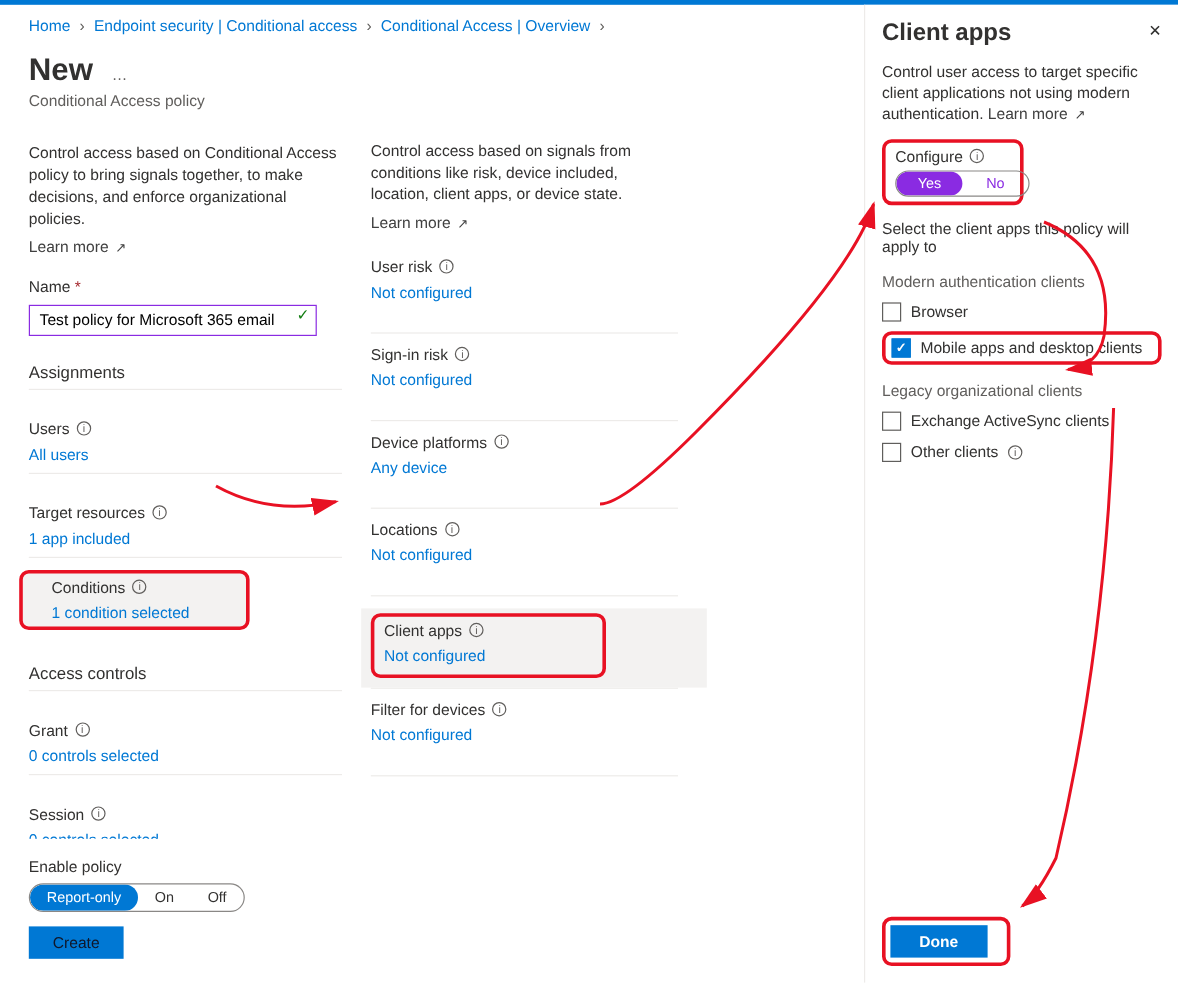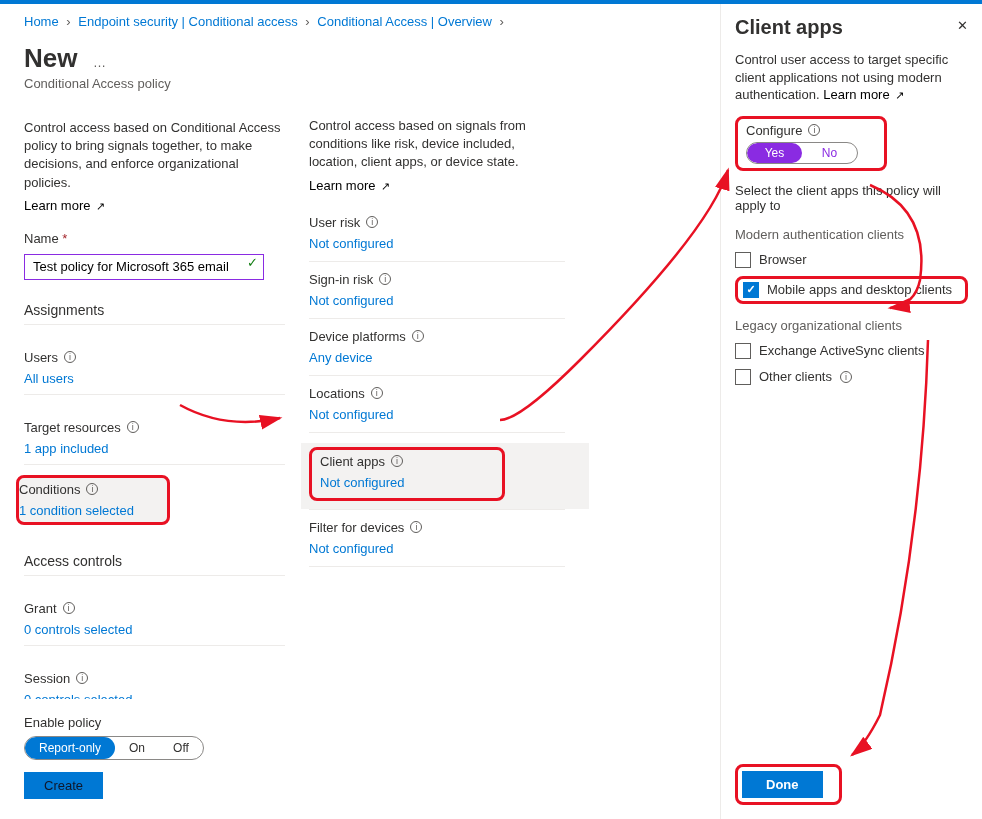--- a/index.html
+++ b/index.html
@@ -9,55 +9,55 @@
   .breadcrumb a { color: #0078d4; text-decoration: none; }
   .breadcrumb .sep { color: #605e5c; margin: 0 4px; }
   .cols { display: flex; }
   .col { padding: 0 24px; }
   .col-left { width: 285px; padding-right: 0;}
   .col-mid { width: 280px; padding-right: 0;}
   h1 { font-size: 26px; font-weight: 600; margin-top: 4px; display: inline-block; }
   .ellipsis { display: inline-block; margin-left: 12px; color: #605e5c; }
   .subtitle { color: #605e5c; font-size: 13px; margin-top: 2px; margin-bottom: 28px; }
   .desc { font-size: 13px; line-height: 1.4; margin-bottom: 6px; }
-  a.link { color: #000000; text-decoration: none; }
+  a.link { color: #404040; text-decoration: none; }
   .ext-icon { font-size: 11px; margin-left: 2px; }
   .lbl { font-size: 13px; margin-top: 18px; display: flex; align-items: center; gap: 6px; }
   .req::after { content: " *"; color: #a4262c; }
   .info-icon { width: 12px; height: 12px; border: 1px solid #605e5c; border-radius: 50%; display: inline-flex; align-items: center; justify-content: center; font-size: 9px; color: #605e5c; }
   .text-input { width: 240px; border: 1px solid #8a2be2; padding: 4px 28px 4px 8px; font-size: 13px; height: 26px; margin-top: 4px; position: relative; }
   .input-wrap { position: relative; width: 240px; margin-top: 4px; }
   .input-wrap .check { position: absolute; right: 6px; top: 5px; color: #107c10; }
   .section-title { font-size: 14px; margin-top: 22px; padding-bottom: 6px; border-bottom: 1px solid #edebe9; }
   .row-label { font-size: 13px; margin-top: 25px; display: flex; align-items: center; gap: 6px; }
   .row-value { color: #0078d4; font-size: 13px; margin-top: 6px; padding-bottom: 8px; cursor: pointer; }
   .row-sep { border-bottom: 1px solid #edebe9; }
   .cond-block { padding-top: 12px; }
-  .cond-item { padding: 6px 0 8px 0; border-bottom: 1px solid #edebe9; }
+  .cond-item { padding: 6px 0 24px 0; border-bottom: 1px solid #edebe9; }
   .cond-item .row-label { margin-top: 4px; }
   .cond-item .row-value { padding-bottom: 2px; }
   .highlight { border: 3px solid #e81123; border-radius: 8px; }
   .selected-bg { background: #f3f2f1; }
-  .cond-hi { padding: 4px 0; margin: 10px -8px 0 -8px; width: 154px; }
+  .cond-hi { padding: 4px 24px; margin: 10px -8px 0 -8px; width: 192px; }
   .clientapps-hi { padding: 4px 8px 8px 8px; margin: 10px -8px 0 -8px; width: 196px; position: relative; z-index: 2;}
   .selected-row { background: #f3f2f1; margin: 10px -24px 0 -8px; padding: 4px 8px 8px 8px; position: relative; }
 
   .footer { position: absolute; bottom: 0; left: 0; width: 716px; padding: 16px 24px 20px 24px; background: #fff; }
   .footer .lbl { margin-top: 0; }
   .toggle3 { display: inline-flex; border: 1px solid #8a8886; border-radius: 14px; overflow: hidden; height: 24px; margin-top: 6px; }
   .toggle3 span { padding: 3px 14px; font-size: 12px; height: 22px; display: flex; align-items: center; }
   .toggle3 .active { background: #0078d4; color: #fff; border-radius: 12px; }
   .btn-primary { background: #0078d4; color: #0f172a; border: none; padding: 6px 20px; font-size: 13px; margin-top: 12px; cursor: pointer; }
 
   
   .panel { position: absolute; top: 4px; right: 0; width: 262px; height: 815px; border-left: 1px solid #edebe9; background: #fff; padding: 12px 14px; }
   .panel h2 { font-size: 20px; font-weight: 600; }
   .panel .close { position: absolute; top: 14px; right: 14px; cursor: pointer; }
   .panel .desc2 { font-size: 13px; margin-top: 12px; line-height: 1.35; }
-  .cfg-hi { border: 3px solid #e81123; border-radius: 8px; padding: 4px 8px; margin-top: 12px; width: 152px; }
+  .cfg-hi { border: 3px solid #e81123; border-radius: 8px; padding: 4px 8px; margin-top: 12px; width: 118px; }
   .cfg-lbl { font-size: 13px; display: flex; align-items: center; gap: 6px; }
   .toggle2 { display: inline-flex; border: 1px solid #8a8886; border-radius: 12px; overflow: hidden; height: 22px; margin-top: 4px; width: 112px;}
   .toggle2 span { padding: 2px 0; font-size: 12px; flex: 1; text-align: center; display: flex; align-items: center; justify-content: center;}
   .toggle2 .yes { background: #8a2be2; color: #fff; border-radius: 11px; }
   .toggle2 .no { color: #8a2be2; }
   .sel-text { font-size: 13px; margin-top: 12px; }
   .group-title { font-size: 13px; color: #605e5c; margin-top: 14px; }
   .chk-row { display: flex; align-items: center; gap: 8px; margin-top: 10px; font-size: 13px; }
   .chk { width: 16px; height: 16px; border: 1px solid #605e5c; display: inline-flex; align-items: center; justify-content: center; }
   .chk.checked { background: #0078d4; border-color: #0078d4; color: #fff; font-size: 11px; font-weight: bold; }

